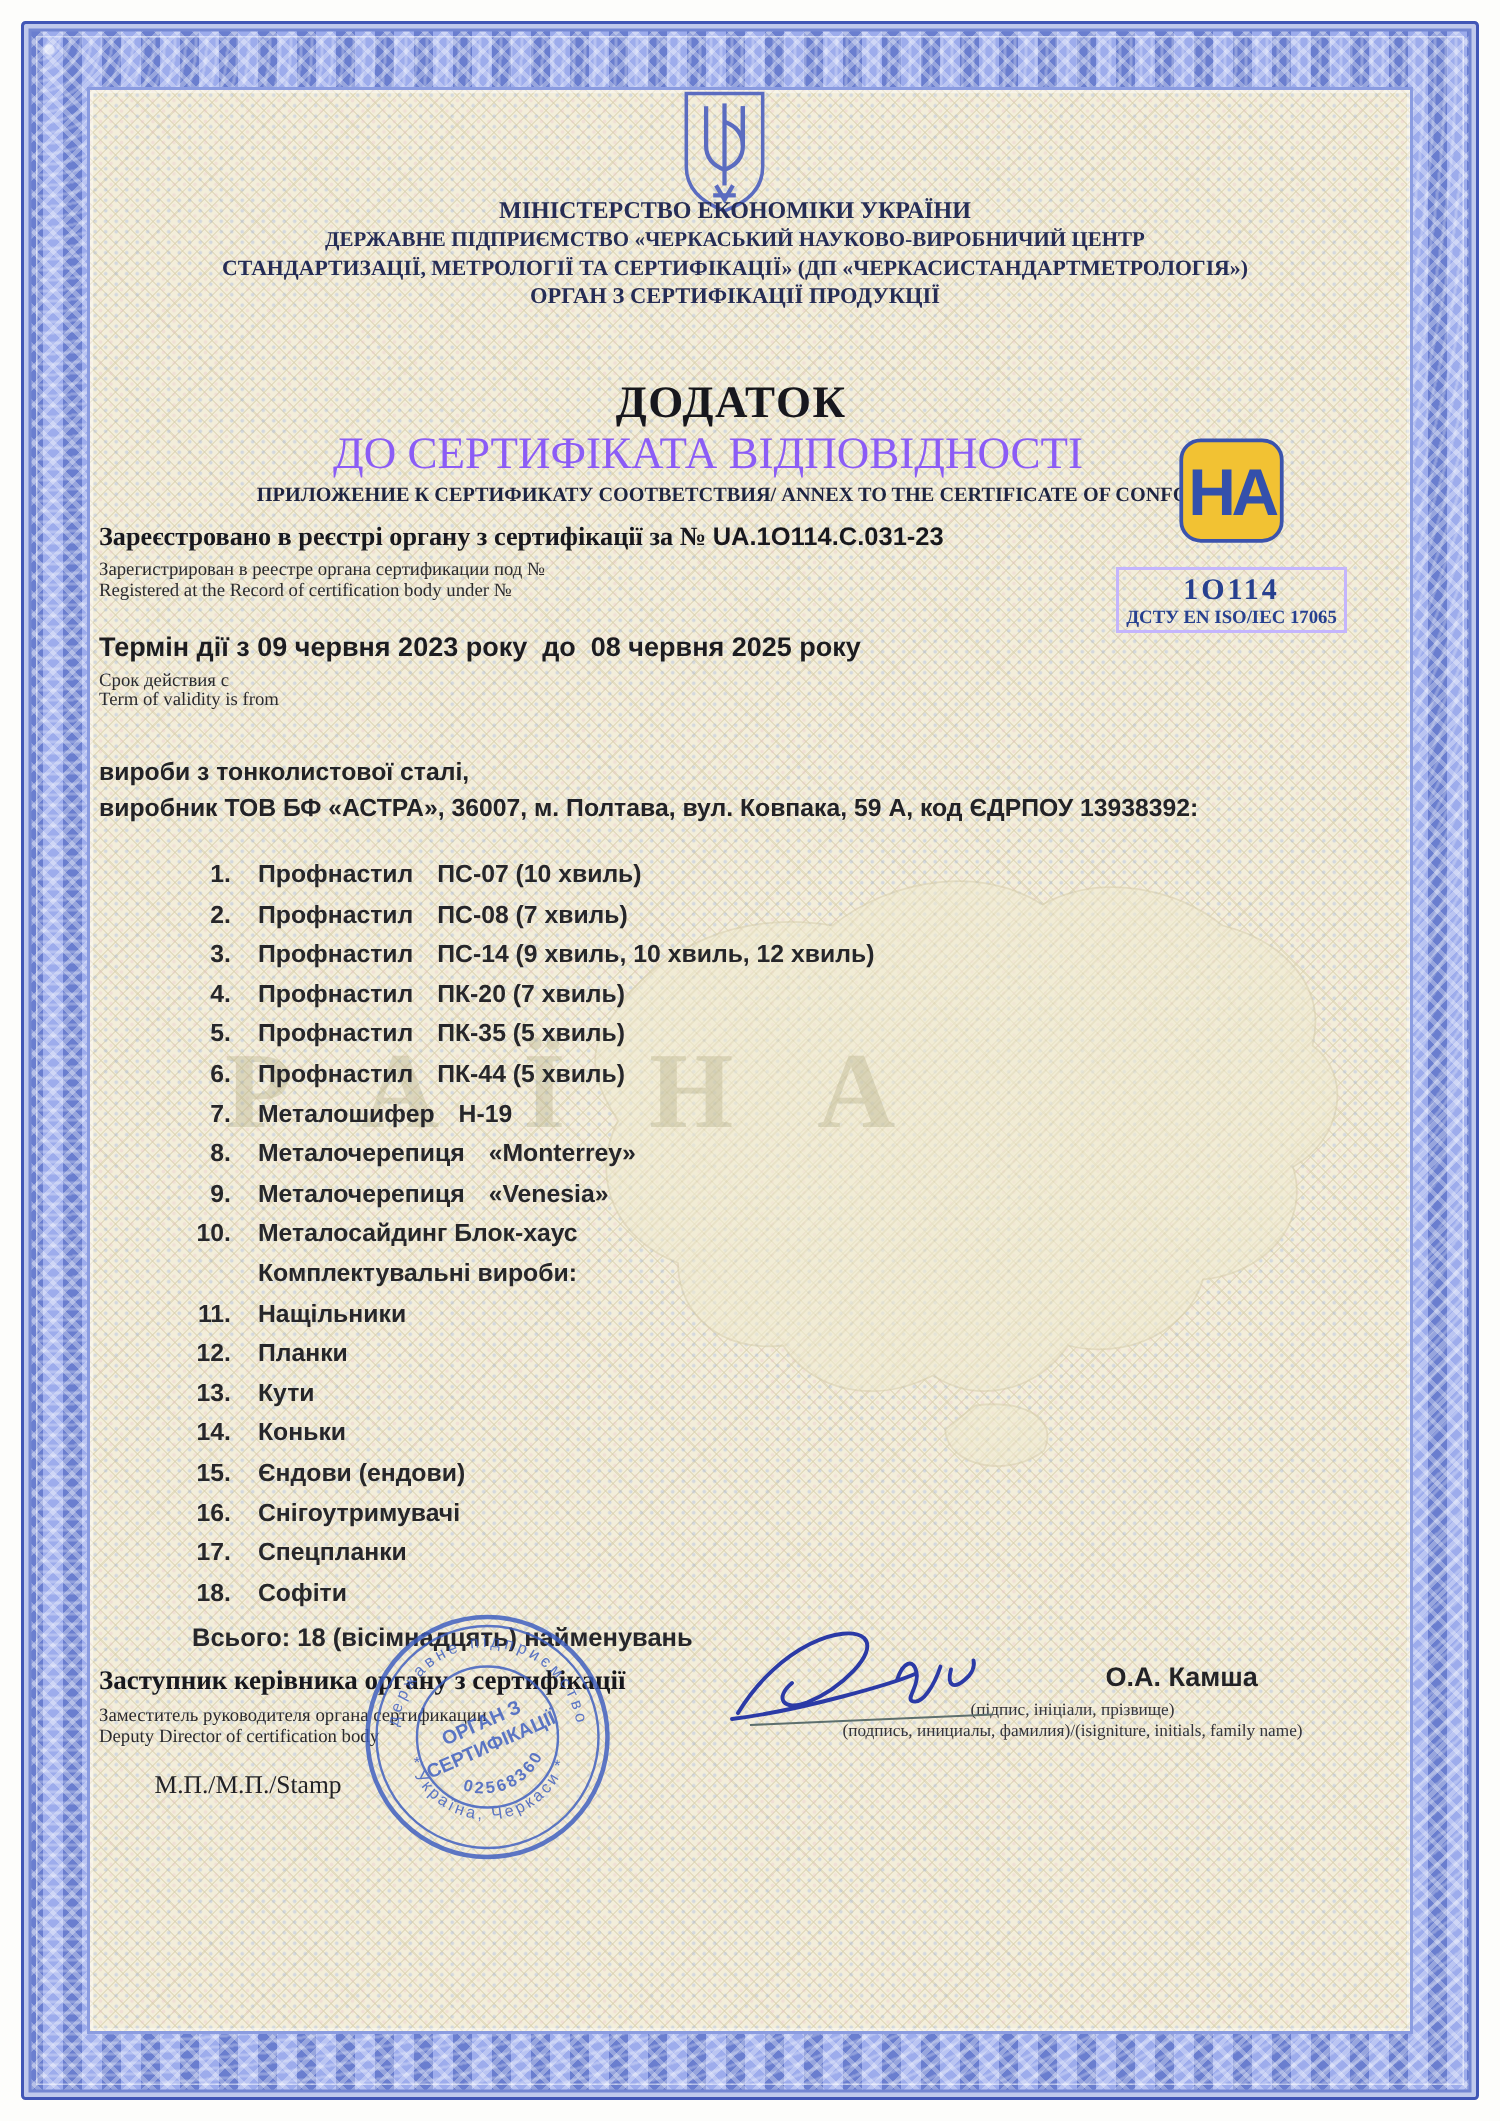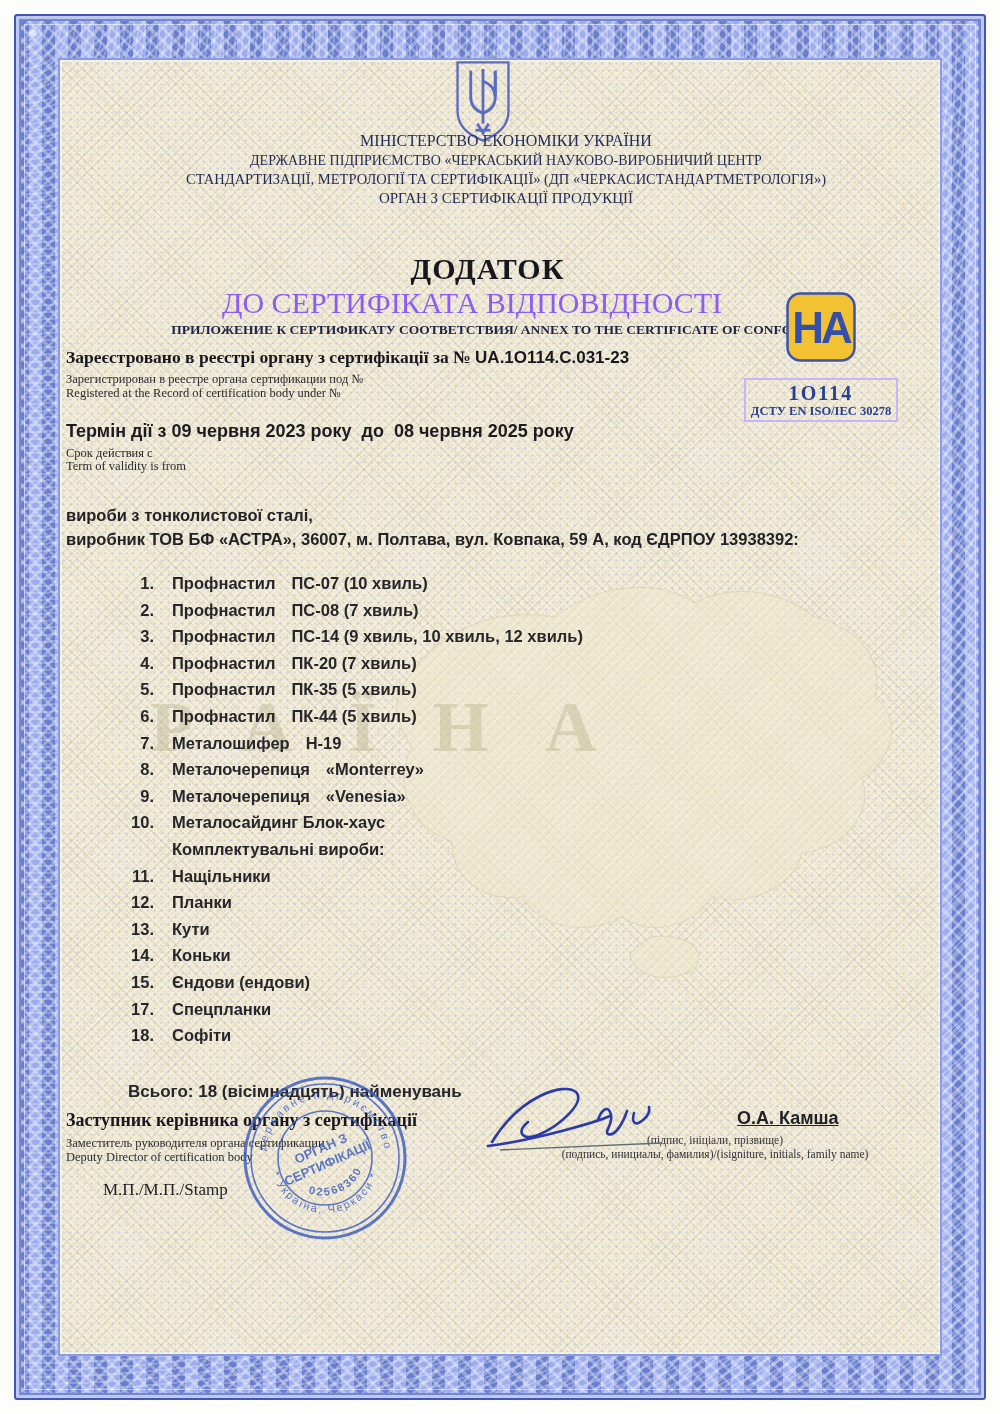--- a/index.html
+++ b/index.html
@@ -48,21 +48,21 @@
   
   .map-wm { left:350px; top:545px; width:580px; height:560px; opacity:.6; z-index:1; }
   .wm-text {
     left:150px; top:686px; z-index:1;
     font-family:"Liberation Serif", serif; font-weight:bold;
     font-size:72px; letter-spacing:56px; color:rgba(176,168,128,.35);
   }
 
   
   .emblem { left:450px; top:56px; width:66px; height:90px; z-index:2; }
-  .ministry { left:76px; top:131px; width:860px; z-index:2; color:#252c55; font-weight:normal; }
+  .ministry { left:60px; top:131px; width:860px; z-index:2; color:#252c55; font-weight:bold; }
   .ministry .l1 { font-size:16px; line-height:20px; }
   .ministry .l2 { font-size:14px; line-height:19px; }
   .ministry .l3 { font-size:14.5px; line-height:19px; }
   .ministry .l4 { font-size:15px; line-height:19px; }
 
   .title1 { left:60px; top:252px; width:824px; font-size:30px; font-weight:bold; color:#17171d; letter-spacing:1px; z-index:2;padding-left:31px;}
   .title2 { left:60px; top:286px; width:824px; font-size:30px; font-weight:normal; color:#8b5cf6; z-index:2;}
   .subtitle { left:60px; top:322px; width:890px; font-size:13.5px; font-weight:bold; color:#1d2340; z-index:2;}
 
   
@@ -96,21 +96,21 @@
   .item-model { margin-left:16px; }
 
   .total { left:128px; top:1082px; z-index:2; font-family:"Liberation Sans", sans-serif; font-size:17px; font-weight:bold; color:#26262a;}
 
   
   .sig-title { left:66px; top:1110px; z-index:2; font-size:18px; font-weight:bold; color:#17171d;}
   .sig-ru { left:66px; top:1136px; font-size:12.5px; color:#2a2a2e; z-index:2;}
   .sig-en { left:66px; top:1150px; font-size:12.5px; color:#2a2a2e; z-index:2;}
   .mp { left:103px; top:1180px; font-size:17px; color:#222226; z-index:2;}
 
-  .sig-name { left:737px; top:1108px; z-index:2; font-family:"Liberation Sans", sans-serif; font-size:18px; font-weight:bold; color:#222226;text-decoration:underline;}
+  .sig-name { left:737px; top:1108px; z-index:2; font-family:"Liberation Sans", sans-serif; font-size:18px; font-weight:bold; color:#222226;}
   .sig-cap1 { left:530px; top:1134px; width:370px; text-align:center; font-size:11.5px; color:#33333a; z-index:2;}
   .sig-cap2 { left:500px; top:1148px; width:430px; text-align:center; font-size:11.5px; color:#33333a; z-index:2;}
 
   .signature { left:486px; top:1078px; width:200px; height:80px; z-index:4; }
   .stamp { left:240px; top:1073px; width:170px; height:170px; z-index:3; opacity:.82; }
 </style>
 </head>
 <body>
 
 <div class="page">
@@ -151,21 +151,21 @@
   <div class="abs title1 center">ДОДАТОК</div>
   <div class="abs title2 center">ДО СЕРТИФІКАТА ВІДПОВІДНОСТІ</div>
   <div class="abs subtitle center">ПРИЛОЖЕНИЕ К СЕРТИФИКАТУ СООТВЕТСТВИЯ/ ANNEX TO THE CERTIFICATE OF CONFORMITY</div>
 
   <svg class="abs naau" viewBox="0 0 70 70">
     <rect x="1.5" y="1.5" width="67" height="67" rx="13" fill="#f2c233" stroke="#3b53ad" stroke-width="2.5"></rect>
     <text x="35" y="51" text-anchor="middle" font-family="Liberation Sans, sans-serif" font-size="44" font-weight="bold" letter-spacing="-3" fill="#3450ab">НА</text>
   </svg>
   <div class="abs code-box">
     <div class="code">1О114</div>
-    <div class="std">ДСТУ EN ISO/ІЕС 30278</div>
+    <div class="std">ДСТУ EN ISO/ІЕС 17065</div>
   </div>
 
   <div class="abs reg-main"><span>Зареєстровано в реєстрі органу з сертифікації за № </span><span class="num">UA.1О114.С.031-23</span></div>
   <div class="abs reg-ru">Зарегистрирован в реестре органа сертификации под №</div>
   <div class="abs reg-en">Registered at the Record of certification body under №</div>
 
   <div class="abs term-main">Термін дії з 09 червня 2023 року  до  08 червня 2025 року</div>
   <div class="abs term-ru">Срок действия с</div>
   <div class="abs term-en">Term of validity is from</div>
 
@@ -182,20 +182,21 @@
       <div class="item-row"><span class="item-num">7.</span><span class="item-name">Металошифер</span><span class="item-model">Н-19</span></div>
       <div class="item-row"><span class="item-num">8.</span><span class="item-name">Металочерепиця</span><span class="item-model">«Monterrey»</span></div>
       <div class="item-row"><span class="item-num">9.</span><span class="item-name">Металочерепиця</span><span class="item-model">«Venesia»</span></div>
       <div class="item-row"><span class="item-num">10.</span><span class="item-name">Металосайдинг Блок-хаус</span></div>
       <div class="item-row"><span class="item-num"></span><span class="item-name">Комплектувальні вироби:</span></div>
       <div class="item-row"><span class="item-num">11.</span><span class="item-name">Нащільники</span></div>
       <div class="item-row"><span class="item-num">12.</span><span class="item-name">Планки</span></div>
       <div class="item-row"><span class="item-num">13.</span><span class="item-name">Кути</span></div>
       <div class="item-row"><span class="item-num">14.</span><span class="item-name">Коньки</span></div>
       <div class="item-row"><span class="item-num">15.</span><span class="item-name">Єндови (ендови)</span></div>
+      <div class="item-row"><span class="item-num">16.</span><span class="item-name">Снігоутримувачі</span></div>
       <div class="item-row"><span class="item-num">17.</span><span class="item-name">Спецпланки</span></div>
       <div class="item-row"><span class="item-num">18.</span><span class="item-name">Софіти</span></div>
     </div>
 
   <div class="abs total">Всього: 18 (вісімнадцять) найменувань</div>
 
   <div class="abs sig-title">Заступник керівника органу з сертифікації</div>
   <div class="abs sig-ru">Заместитель руководителя органа сертификации</div>
   <div class="abs sig-en">Deputy Director of certification body</div>
   <div class="abs mp">М.П./М.П./Stamp</div>

